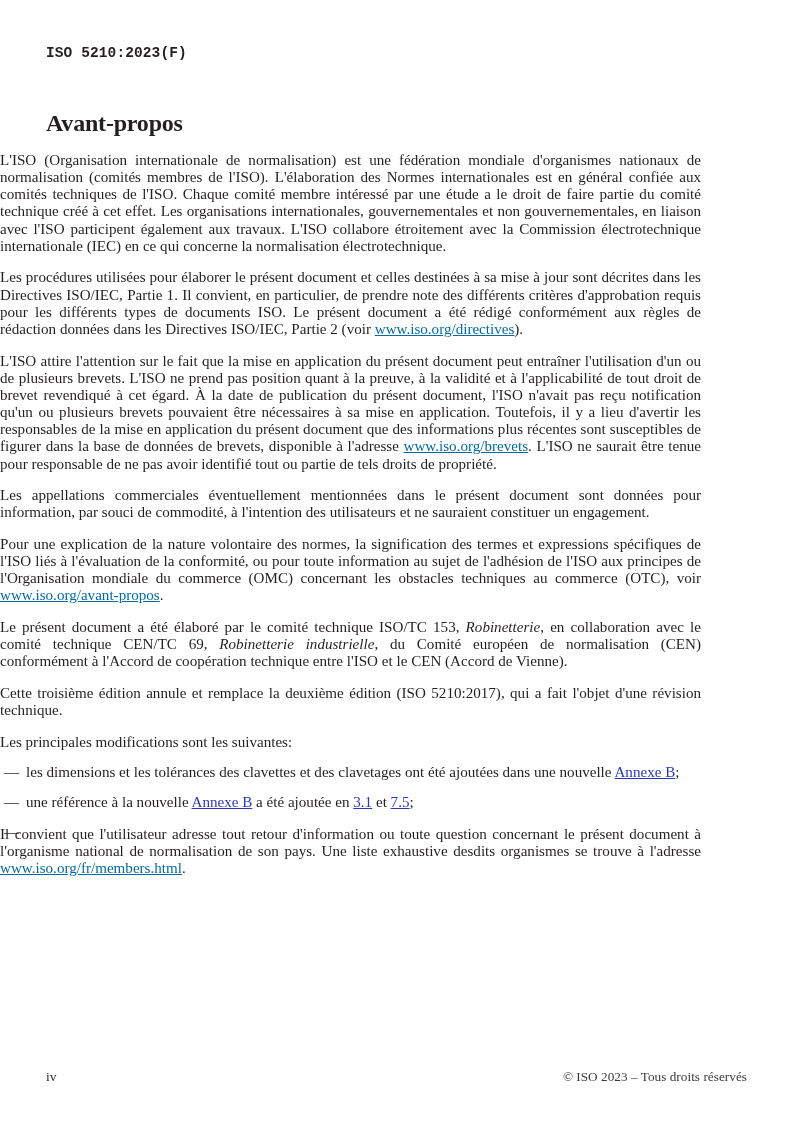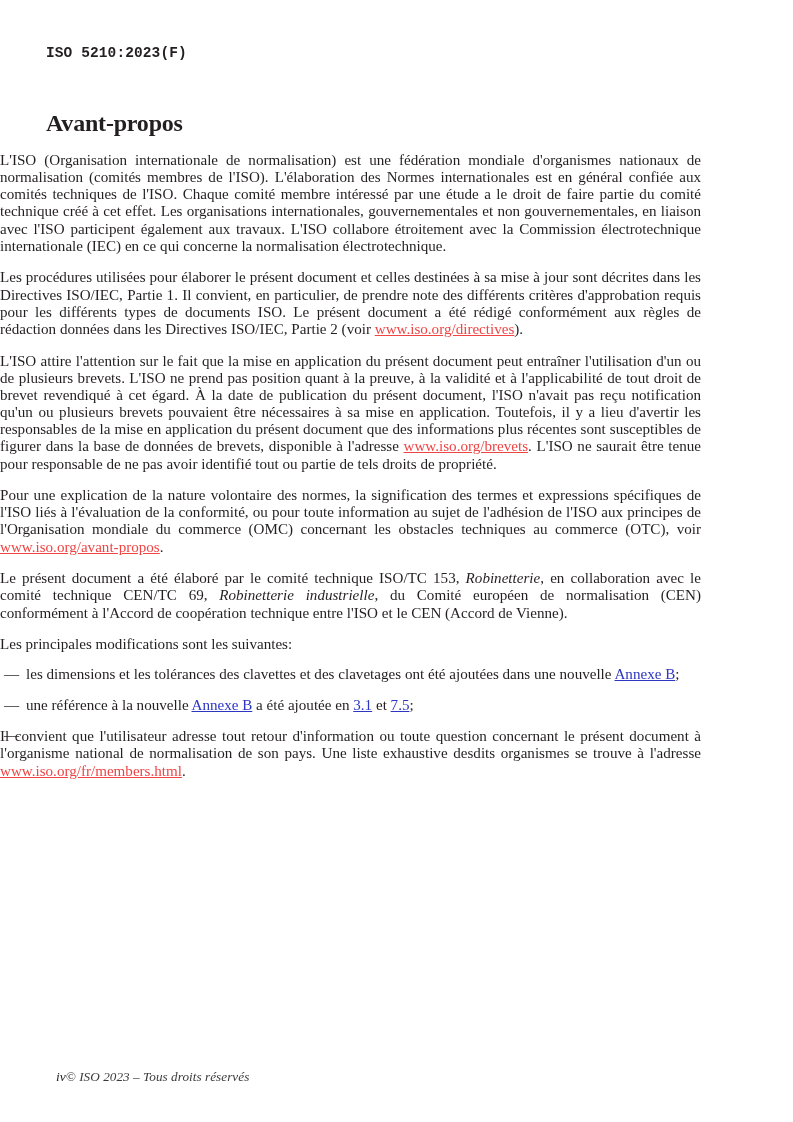--- a/index.html
+++ b/index.html
@@ -83,43 +83,42 @@
   }
   ul.changes li:last-child { margin-bottom: 0; }
   ul.changes li .dash {
     position: absolute;
     left: 4px;
     top: 0;
     font-size: 15.1px;
     line-height: 17.15px;
   }
   a.ext-link, span.ext-link {
-    color: #ef4444;
+    color: #0369a1;
     text-decoration: underline;
     text-underline-offset: 1px;
   }
   span.xref {
     color: #2c36c0;
     text-decoration: underline;
     text-underline-offset: 1px;
   }
   em.ital {
     font-style: italic;
   }
   .footer {
     position: absolute;
-    left: 56px;
+    left: 46px;
     top: 1069px;
     width: 701px;
     display: flex;
-    justify-content: flex-start;
+    justify-content: space-between;
     align-items: baseline;
     font-size: 13.2px;
     color: #3a3a3a;
-    font-style: italic;
   }
   .footer .page-num {
     font-size: 13.5px;
     color: #231f20;
   }
   .footer .copyright {
     font-size: 13.2px;
     color: #3a3a3a;
     letter-spacing: 0.05px;
   }
@@ -142,29 +141,35 @@
     </p>
 
     <p class="para">
       <span>Les procédures utilisées pour élaborer le présent document et celles destinées à sa mise à jour sont décrites dans les Directives ISO/IEC, Partie 1. Il convient, en particulier, de prendre note des différents critères d'approbation requis pour les différents types de documents ISO. Le présent document a été rédigé conformément aux règles de rédaction données dans les Directives ISO/IEC, Partie 2 (voir </span><span class="ext-link">www.iso.org/directives</span><span>).</span>
     </p>
 
     <p class="para">
       <span>L'ISO attire l'attention sur le fait que la mise en application du présent document peut entraîner l'utilisation d'un ou de plusieurs brevets. L'ISO ne prend pas position quant à la preuve, à la validité et à l'applicabilité de tout droit de brevet revendiqué à cet égard. À la date de publication du présent document, l'ISO n'avait pas reçu notification qu'un ou plusieurs brevets pouvaient être nécessaires à sa mise en application. Toutefois, il y a lieu d'avertir les responsables de la mise en application du présent document que des informations plus récentes sont susceptibles de figurer dans la base de données de brevets, disponible à l'adresse </span><span class="ext-link">www.iso.org/brevets</span><span>. L'ISO ne saurait être tenue pour responsable de ne pas avoir identifié tout ou partie de tels droits de propriété.</span>
     </p>
 
+    <p class="para">
+      <span>Les appellations commerciales éventuellement mentionnées dans le présent document sont données pour information, par souci de commodité, à l'intention des utilisateurs et ne sauraient constituer un engagement.</span>
+    </p>
 
     <p class="para">
       <span>Pour une explication de la nature volontaire des normes, la signification des termes et expressions spécifiques de l'ISO liés à l'évaluation de la conformité, ou pour toute information au sujet de l'adhésion de l'ISO aux principes de l'Organisation mondiale du commerce (OMC) concernant les obstacles techniques au commerce (OTC), voir </span><span class="ext-link">www.iso.org/avant-propos</span><span>.</span>
     </p>
 
     <p class="para">
       <span>Le présent document a été élaboré par le comité technique ISO/TC 153, </span><em class="ital">Robinetterie</em><span>, en collaboration avec le comité technique CEN/TC 69, </span><em class="ital">Robinetterie industrielle</em><span>, du Comité européen de normalisation (CEN) conformément à l'Accord de coopération technique entre l'ISO et le CEN (Accord de Vienne).</span>
     </p>
 
+    <p class="para">
+      <span>Cette troisième édition annule et remplace la deuxième édition (ISO 5210:2017), qui a fait l'objet d'une révision technique.</span>
+    </p>
 
     <p class="lead-in">
       <span>Les principales modifications sont les suivantes:</span>
     </p>
 
     <ul class="changes">
       <li>
         <span class="dash">—</span><span>les dimensions et les tolérances des clavettes et des clavetages ont été ajoutées dans une nouvelle </span><span class="xref">Annexe B</span><span>;</span>
       </li>
       <li>

